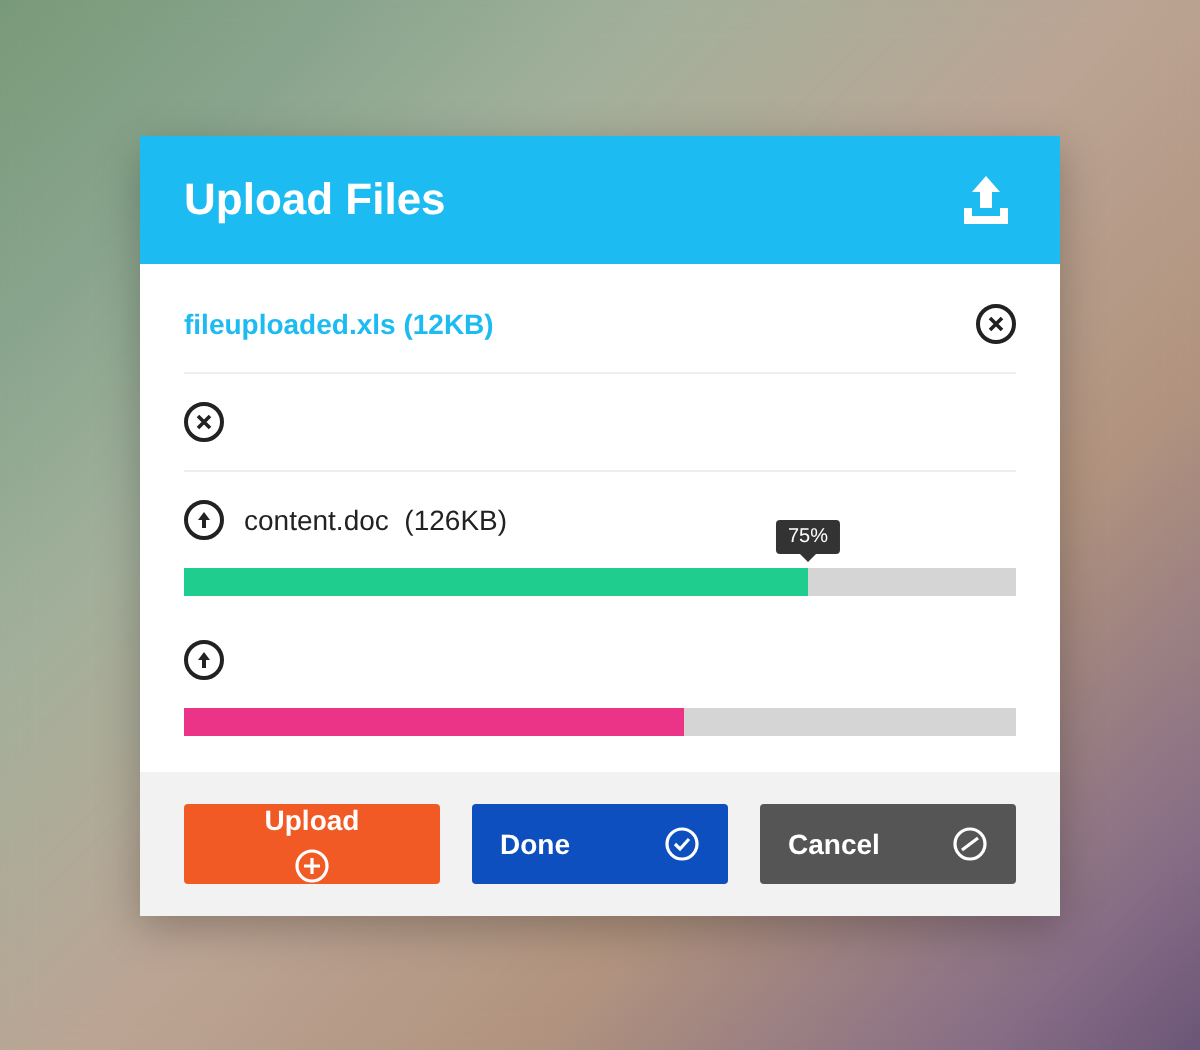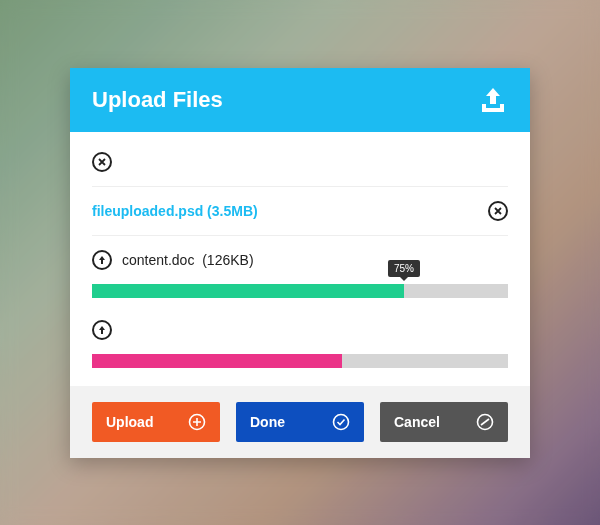--- a/index.html
+++ b/index.html
@@ -127,21 +127,21 @@
   color: #fff;
   font-size: 14px;
   font-weight: bold;
   display: flex;
   align-items: center;
   justify-content: space-between;
   padding: 0 14px;
   cursor: pointer;
   border-radius: 2px;
 }
-.btn-upload { background: #f15a24; }
+.btn-upload { background: #f15a24; flex-direction: column; }
 .btn-done { background: #0d4fbf; }
 .btn-cancel { background: #555; }
 .btn svg { display: block; }
 </style>
 </head>
 <body>
 
 <div class="dialog">
 
   <div class="header">
@@ -150,31 +150,31 @@
       <svg width="30" height="28" viewBox="0 0 30 28">
         <path d="M15 2 L22 10 L18 10 L18 18 L12 18 L12 10 L8 10 Z" fill="#fff"></path>
         <path d="M4 18 L4 26 L26 26 L26 18 L22 18 L22 22 L8 22 L8 18 Z" fill="#fff"></path>
       </svg>
     </div>
   </div>
 
   <div class="body">
 
     <div class="file-row uploaded">
+      <span class="file-label">
+        <span>fileuploaded.xls</span> (<span>12KB</span>)
+      </span>
       <span class="circle-btn">
         <svg width="8" height="8" viewBox="0 0 8 8">
             <path d="M1 1 L7 7 M7 1 L1 7" stroke="#222" stroke-width="1.8" fill="none"></path>
           </svg>
       </span>
     </div>
 
     <div class="file-row uploaded">
-      <span class="file-label">
-        <span>fileuploaded.psd</span> (<span>3.5MB</span>)
-      </span>
       <span class="circle-btn">
         <svg width="8" height="8" viewBox="0 0 8 8">
             <path d="M1 1 L7 7 M7 1 L1 7" stroke="#222" stroke-width="1.8" fill="none"></path>
           </svg>
       </span>
     </div>
 
     <div class="file-row uploading">
       <div class="uploading-top">
         <span class="circle-btn">

